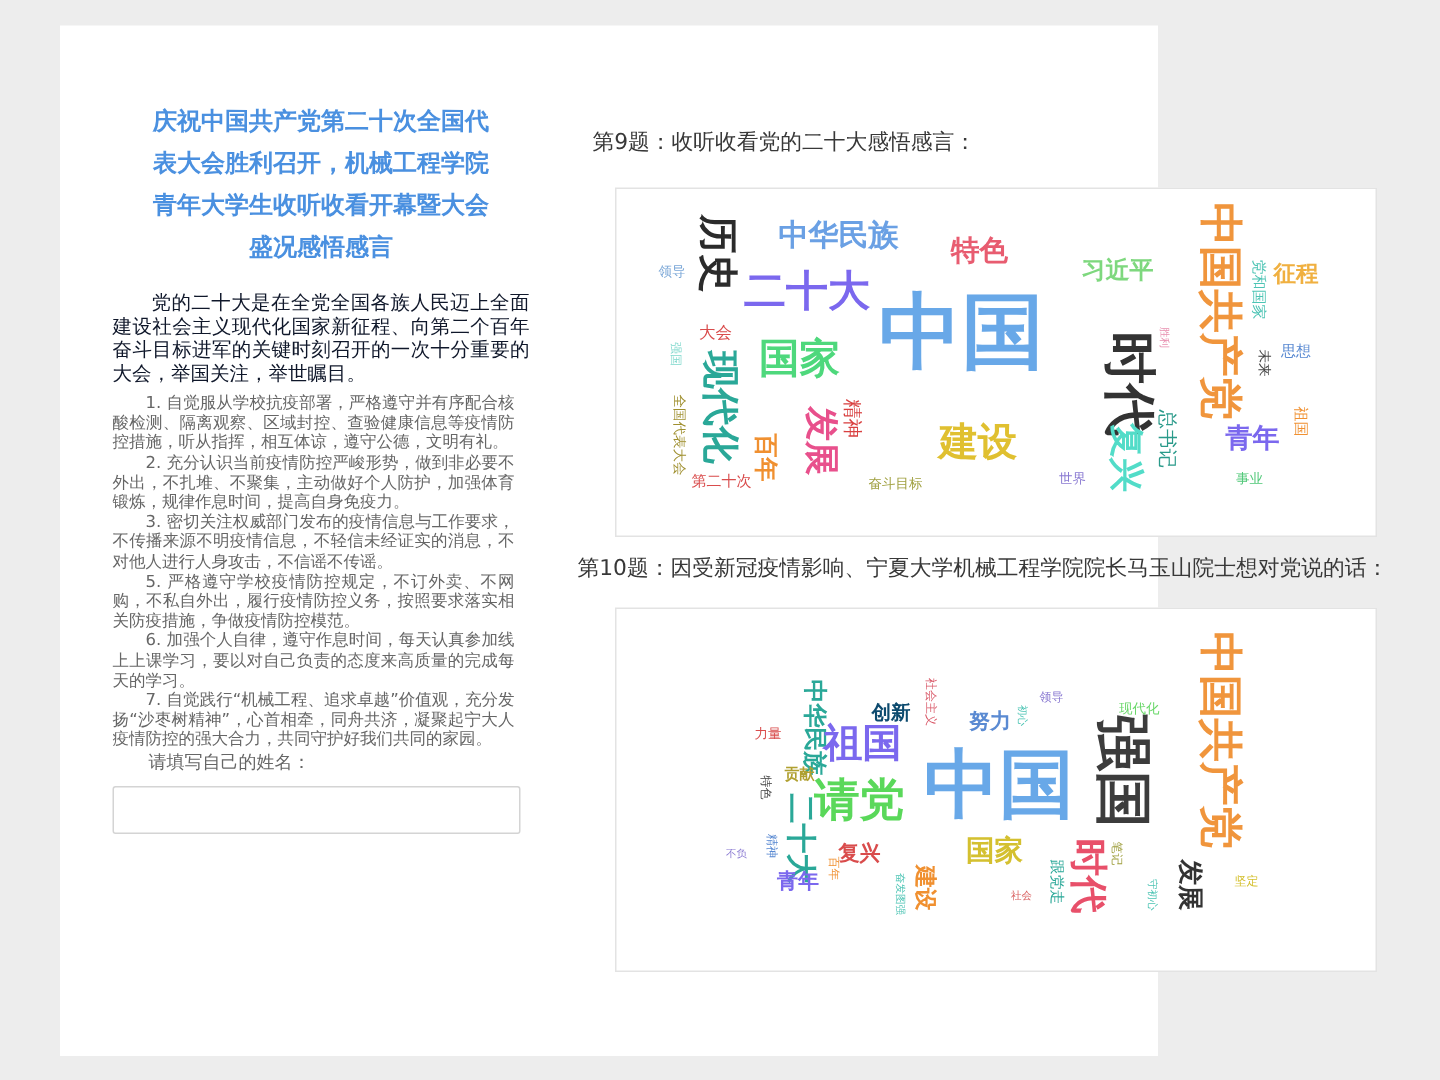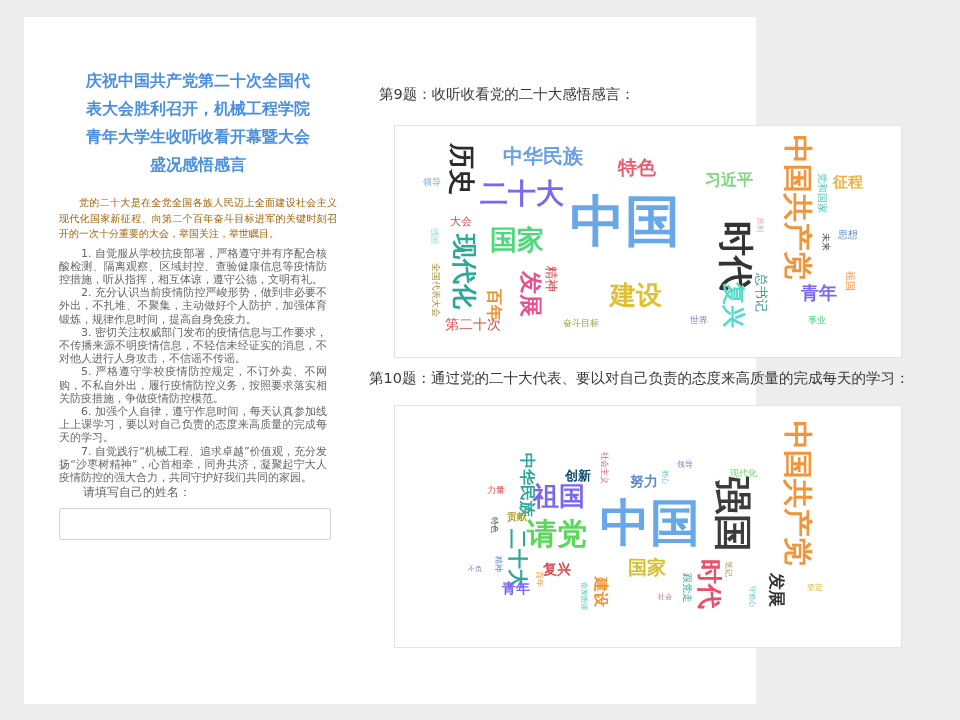--- a/index.html
+++ b/index.html
@@ -2,33 +2,33 @@
 <html><head>
 <meta charset="utf-8">
 <style>
   html,body{margin:0;padding:0;}
   body{
     width:960px;height:720px;position:relative;overflow:hidden;
     background:#ededed;
     font-family:"DejaVu Sans","Liberation Sans",sans-serif;
   }
   .page{
-    position:absolute;left:24px;top:17px;width:732px;height:687px;
+    position:absolute;left:40px;top:17px;width:732px;height:687px;
     background:#ffffff;
   }
   
   .left-col{position:absolute;left:35px;top:50px;width:278px;}
   .survey-title{
     width:234px;margin:0 auto 0 auto;
     font-size:16px;line-height:28px;font-weight:bold;
     text-align:center;color:#4a90e0;
   }
   .intro{margin-top:16px;}
   .intro p{
-    margin:0;font-size:10px;line-height:15.5px;color:#a16207;
+    margin:0;font-size:13px;line-height:15.5px;color:#0f172a;
     text-align:justify;text-indent:2em;
   }
   .q11{
     margin-top:23px;font-size:13.5px;line-height:24px;color:#4a4a4a;
     text-align:justify;
   }
   .q11 .star{color:#ff4d4f;margin-right:2px;}
   .commitments{margin-top:5px;width:268px;}
   .commitments p{
     margin:0;font-size:11px;line-height:13.2px;color:#666;
@@ -116,27 +116,27 @@
       <span class="cloud-word rot" style="left: 82px; top: 108px; font-size: 25px; color: rgb(42, 168, 152); font-weight: 700;">现代化</span>
       <span class="cloud-word rot" style="left: 45px; top: 137px; font-size: 9px; color: rgb(160, 144, 48); font-weight: 400;">全国代表大会</span>
       <span class="cloud-word rot" style="left: 147px; top: 145px; font-size: 23px; color: rgb(232, 80, 140); font-weight: 700;">发展</span>
       <span class="cloud-word rot" style="left: 163px; top: 140px; font-size: 13px; color: rgb(217, 64, 64); font-weight: 400;">精神</span>
       <span class="cloud-word rot" style="left: 107px; top: 163px; font-size: 16px; color: rgb(240, 144, 48); font-weight: 700;">百年</span>
       <span class="cloud-word" style="left: 215px; top: 156px; font-size: 26px; color: rgb(224, 192, 48); font-weight: 700;">建设</span>
       <span class="cloud-word rot" style="left: 350px; top: 156px; font-size: 23px; color: rgb(82, 220, 200); font-weight: 700;">复兴</span>
       <span class="cloud-word rot" style="left: 373px; top: 147px; font-size: 13px; color: rgb(42, 154, 138); font-weight: 400;">总书记</span>
       <span class="cloud-word" style="left: 406px; top: 158px; font-size: 18px; color: rgb(123, 104, 238); font-weight: 700;">青年</span>
       <span class="cloud-word rot" style="left: 460px; top: 145px; font-size: 10px; color: rgb(240, 144, 48); font-weight: 400;">祖国</span>
-      <span class="cloud-word" style="left: 50px; top: 191px; font-size: 14px; color: rgb(217, 76, 76); font-weight: 400;">第二十次</span>
+      <span class="cloud-word" style="left: 50px; top: 191px; font-size: 10px; color: rgb(217, 76, 76); font-weight: 400;">第二十次</span>
       <span class="cloud-word" style="left: 168px; top: 193px; font-size: 9px; color: rgb(160, 160, 64); font-weight: 400;">奋斗目标</span>
       <span class="cloud-word" style="left: 295px; top: 190px; font-size: 9px; color: rgb(138, 122, 210); font-weight: 400;">世界</span>
       <span class="cloud-word" style="left: 413px; top: 190px; font-size: 9px; color: rgb(80, 200, 120); font-weight: 400;">事业</span>
     </div>
 
-  <div class="q-heading q10">第10题：通过党的二十大代表、要以对自己负责的态度来高质量的完成每天的学习：</div>
+  <div class="q-heading q10">第10题：因受新冠疫情影响、宁夏大学机械工程学院院长马玉山院士想对党说的话：</div>
 
   <div class="cloud cloud2">
       <span class="cloud-word rot" style="left: 140px; top: 47px; font-size: 16px; color: rgb(42, 168, 152); font-weight: 700;">中华民族</span>
       <span class="cloud-word" style="left: 92px; top: 80px; font-size: 9px; color: rgb(217, 76, 76); font-weight: 400;">力量</span>
       <span class="cloud-word" style="left: 170px; top: 63px; font-size: 13px; color: #0c4a6e; font-weight: 700;">创新</span>
       <span class="cloud-word rot" style="left: 213px; top: 46px; font-size: 8px; color: rgb(217, 88, 104); font-weight: 400;">社会主义</span>
       <span class="cloud-word" style="left: 235px; top: 68px; font-size: 14px; color: rgb(90, 138, 210); font-weight: 700;">努力</span>
       <span class="cloud-word rot" style="left: 273px; top: 64px; font-size: 7px; color: rgb(76, 196, 180); font-weight: 400;">初心</span>
       <span class="cloud-word" style="left: 282px; top: 55px; font-size: 8px; color: rgb(138, 122, 210); font-weight: 400;">领导</span>
       <span class="cloud-word" style="left: 138px; top: 77px; font-size: 26px; color: rgb(123, 104, 238); font-weight: 700;">祖国</span>

